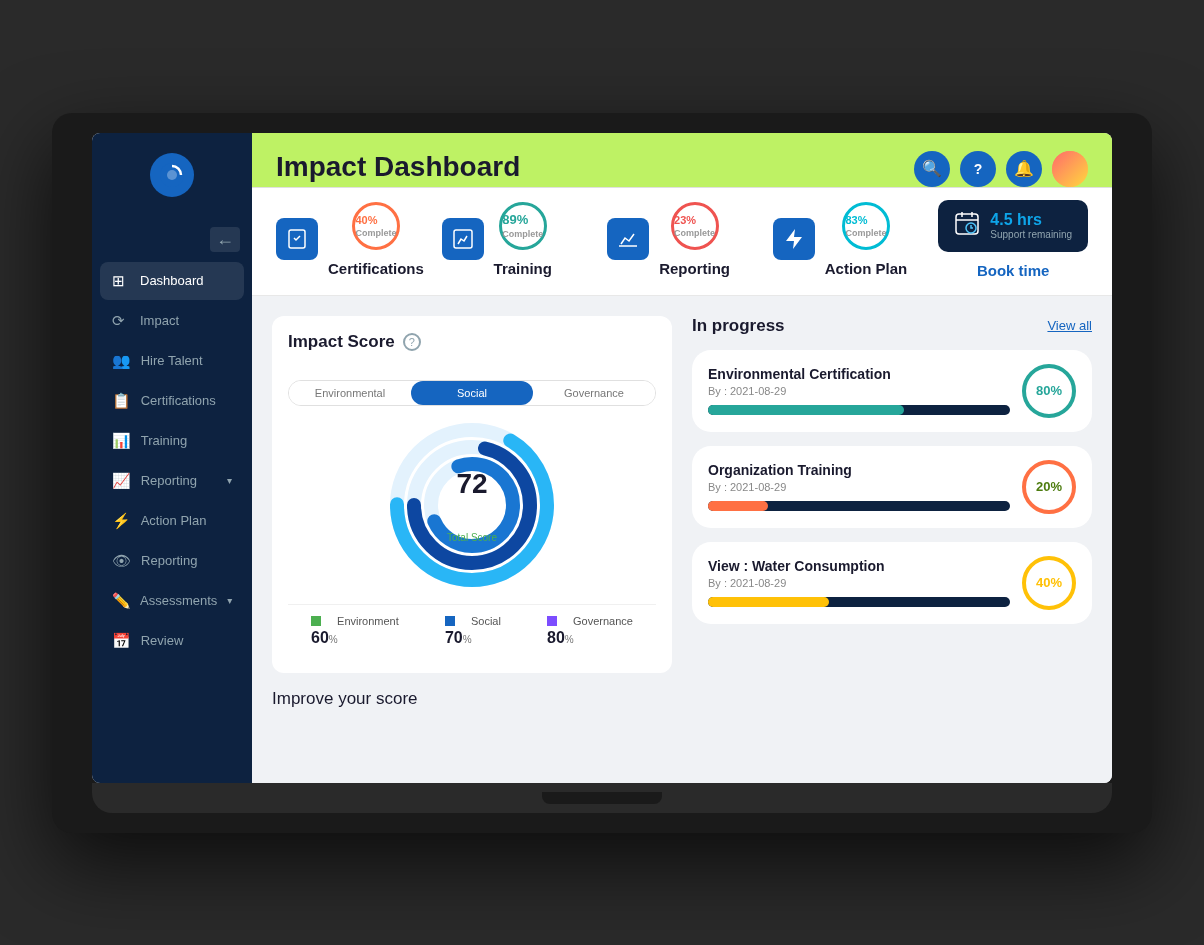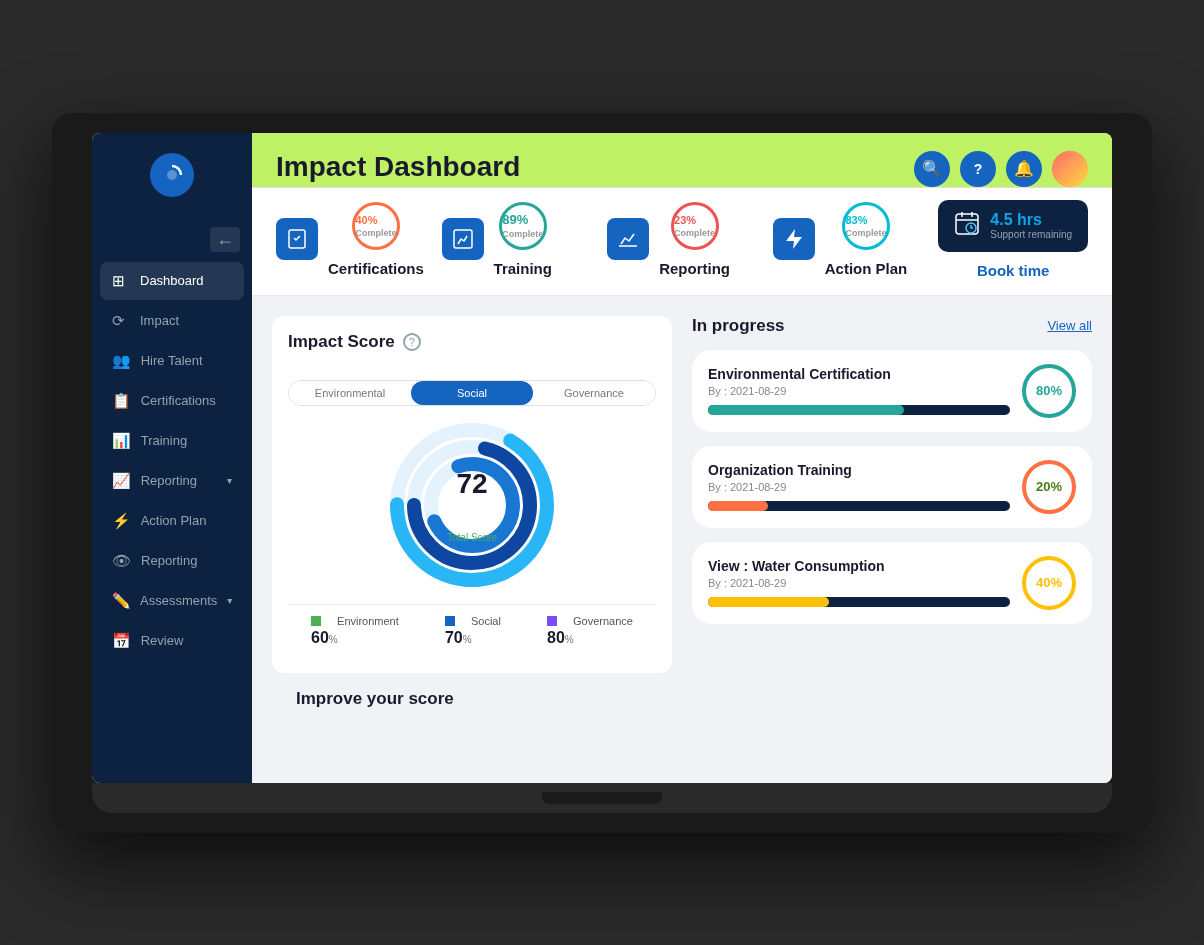--- a/index.html
+++ b/index.html
@@ -338,23 +338,22 @@
     .score-bar-dot {
       width: 10px;
       height: 10px;
       background: #4caf50;
     }
     .score-bar-dot.blue { background: #1565c0; }
     .score-bar-dot.purple { background: #7c4dff; }
     .score-bar-pct { font-size: 10px; color: #777; }
     .improve-title {
       font-size: 17px;
-      font-weight: 700;
+      font-weight: 400;
       color: #1a1a2e;
-      margin-left: 24px;
     }
     
     .right-panel {
       flex: 1;
       display: flex;
       flex-direction: column;
       gap: 14px;
     }
     .in-progress-header {
       display: flex;

